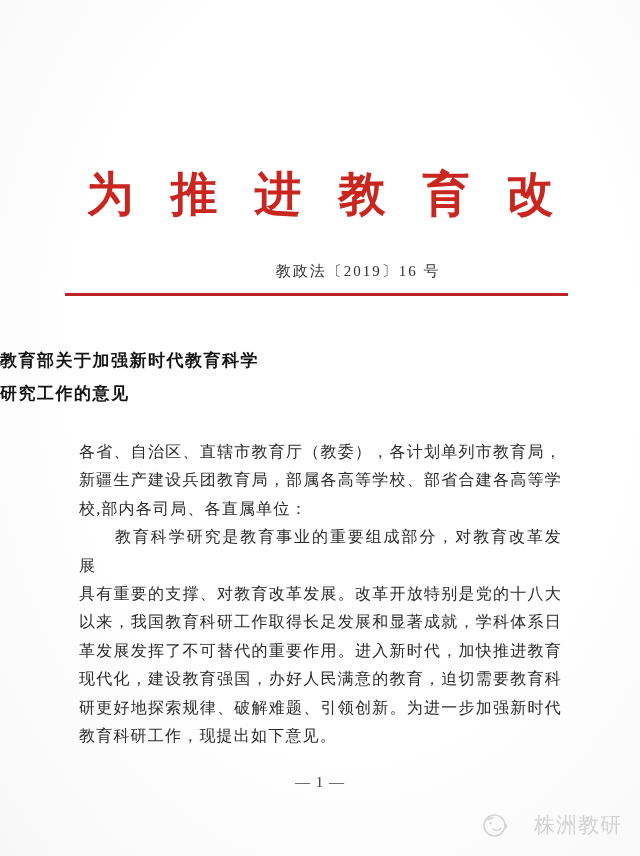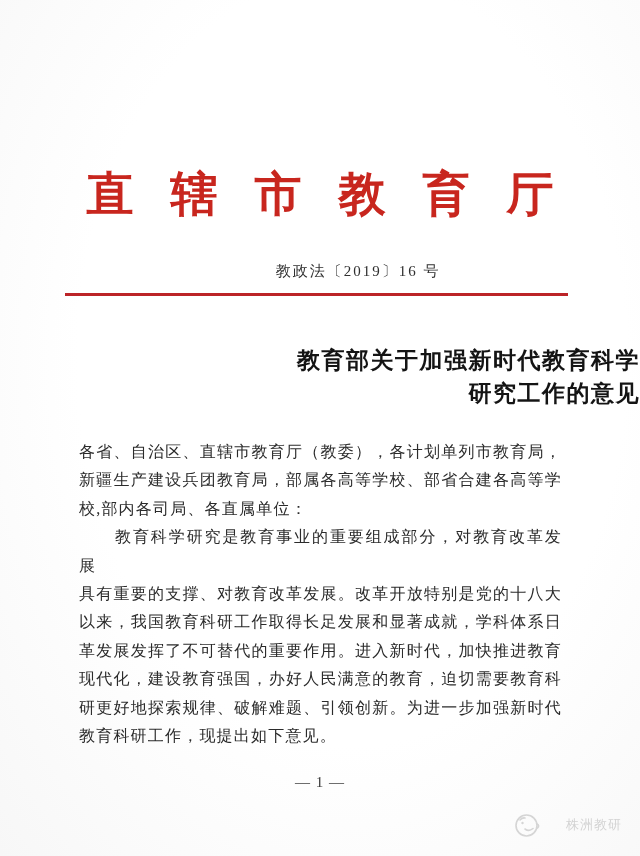--- a/index.html
+++ b/index.html
@@ -37,24 +37,24 @@
     letter-spacing:2px;
     color:#2f2f2f;
     margin-left:38px;
   }
   .red-rule{
     position:absolute;left:65px;top:293px;width:503px;height:3px;
     background:var(--rule-red);
   }
   .doc-title{
     position:absolute;top:344px;left:0;width:100%;
-    text-align:right;
+    text-align:left;
     font-family:"Liberation Sans","DejaVu Sans",sans-serif;
     font-weight:bold;
-    font-size:23px;line-height:33px;
+    font-size:17px;line-height:33px;
     letter-spacing:1.5px;
     color:#141414;
   }
   .body-text{
     position:absolute;left:79px;top:438px;width:483px;
     font-size:16px;
     line-height:28.4px;
     letter-spacing:1.2px;
     color:#2b2b2b;
   }
@@ -72,32 +72,32 @@
     position:absolute;top:772px;left:0;width:100%;
     text-align:center;
     font-size:15px;line-height:20px;
     letter-spacing:1px;
     color:#3a3a3a;
   }
   .watermark{
     position:absolute;top:811px;right:18px;
     display:flex;align-items:center;gap:23px;
     color:var(--watermark-gray);
-    font-size:13px;line-height:28px;
+    font-size:21px;line-height:28px;
     letter-spacing:1px;
     white-space:nowrap;
   }
   .wm-icon{display:block;}
 </style>
 </head>
 <body>
 
 <div class="page">
 
-  <div class="doc-header">直辖市教育厅</div>
+  <div class="doc-header">为推进教育改</div>
 
   <div class="doc-number">教政法〔2019〕16 号</div>
 
   <div class="red-rule"></div>
 
   <div class="doc-title">
     <div class="title-line">教育部关于加强新时代教育科学</div>
     <div class="title-line">研究工作的意见</div>
   </div>
 

